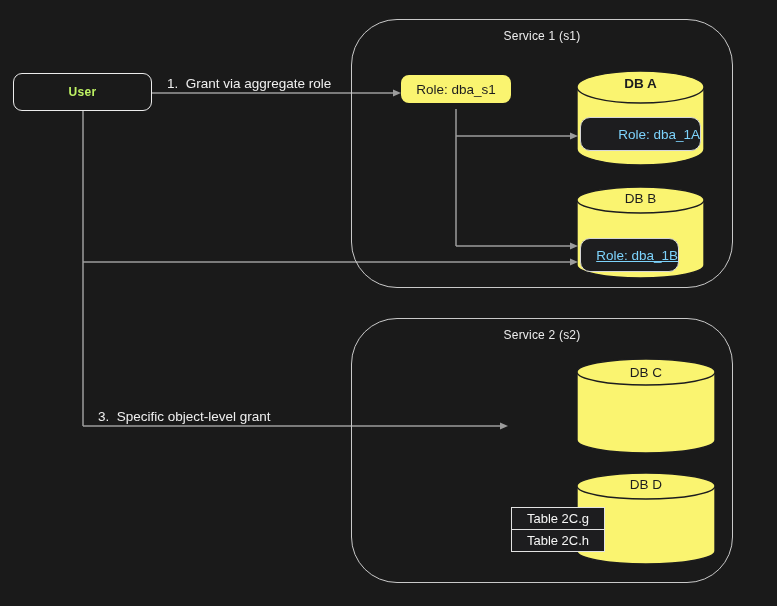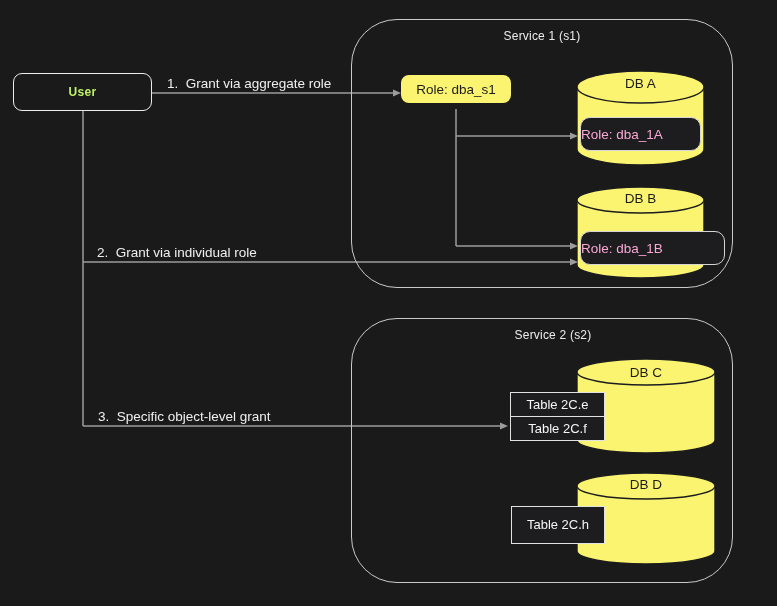--- a/index.html
+++ b/index.html
@@ -40,22 +40,22 @@
   .edge-label{
     color:#efefef;font-size:13.5px;white-space:pre;line-height:16px;
   }
   .role-yellow{
     background:var(--accent-yellow);border-radius:8px;
     display:flex;align-items:center;justify-content:center;
     color:var(--text-dark);font-size:13.5px;
   }
   .role-dark{
     background:var(--node-dark);border:1.5px solid var(--border-light);border-radius:10px;
-    display:flex;align-items:center;justify-content:flex-start;
-    color:#f9a8d4;font-size:13.5px;
+    display:flex;align-items:center;justify-content:flex-end;
+    color:#7dd3fc;font-size:13.5px;
   }
   .db-label{
     color:var(--text-dark);font-size:13.5px;font-weight:500;
     text-align:center;line-height:16px;
   }
   .table-row{
     background:var(--node-dark);border:1.2px solid #e2e2e2;
     display:flex;align-items:center;justify-content:center;
     color:#f5f5f5;font-size:13px;
   }
@@ -103,54 +103,48 @@
 
       <path class="conn" d="M456,246 H570"></path>
       <polygon class="arrow" points="578,246 570,242.5 570,249.5"></polygon>
     </g>
   </svg>
 
   <div class="abs service" style="left:351px;top:19px;width:382px;height:269px;"></div>
   <div class="abs service-title" style="left:351px;top:26px;width:382px;">Service 1 (s1)</div>
 
   <div class="abs service" style="left:351px;top:318px;width:382px;height:265px;"></div>
-  <div class="abs service-title" style="left:362px;top:325px;width:382px;">Service 2 (s2)</div>
+  <div class="abs service-title" style="left:351px;top:325px;width:382px;">Service 2 (s2)</div>
 
   <div class="abs user-node" style="left:13px;top:73px;width:139px;height:38px;">
     <span>User</span>
   </div>
 
   <div class="abs edge-label" style="left:167px;top:76px;">1.  Grant via aggregate role</div>
-  <div class="abs edge-label" style="left:97px;top:245px;">2.  Grant via individual role</div>
   <div class="abs edge-label" style="left:98px;top:409px;text-align:right;">3.  Specific object-level grant</div>
 
   <div class="abs role-yellow" style="left:401px;top:75px;width:110px;height:28px;">
     <span>Role: dba_s1</span>
   </div>
 
-  <div class="abs db-label" style="left:577px;top:76px;width:127px;">DB A</div>
+  <div class="abs db-label" style="left:577px;top:76px;width:127px;font-weight:bold;">DB A</div>
   <div class="abs role-dark" style="left:580px;top:117px;width:121px;height:34px;">
     <span>Role: dba_1A</span>
   </div>
 
   <div class="abs db-label" style="left:577px;top:191px;width:127px;">DB B</div>
-  <div class="abs role-dark" style="left:580px;top:231px;width:145px;height:34px;">
+  <div class="abs role-dark" style="left:580px;top:238px;width:99px;height:34px;text-decoration:underline;">
     <span>Role: dba_1B</span>
   </div>
 
   <div class="abs db-label" style="left:577px;top:365px;width:138px;">DB C</div>
-  <div class="abs" style="left:510px;top:392px;width:95px;">
-    <div class="table-row abs" style="position:relative;width:95px;height:25px;">
-      <span>Table 2C.e</span>
-    </div>
-    <div class="table-row abs" style="position:relative;width:95px;height:25px;margin-top:-1.2px;">
-      <span>Table 2C.f</span>
-    </div>
-  </div>
 
   <div class="abs db-label" style="left:577px;top:477px;width:138px;">DB D</div>
   <div class="abs" style="left:511px;top:507px;width:94px;">
-    <div class="table-row abs" style="position:relative;width:94px;height:38px;margin-top:-1.2px;">
+    <div class="table-row abs" style="position:relative;width:94px;height:23px;">
+      <span>Table 2C.g</span>
+    </div>
+    <div class="table-row abs" style="position:relative;width:94px;height:23px;margin-top:-1.2px;">
       <span>Table 2C.h</span>
     </div>
   </div>
 
 </div>
 
 </body></html>

